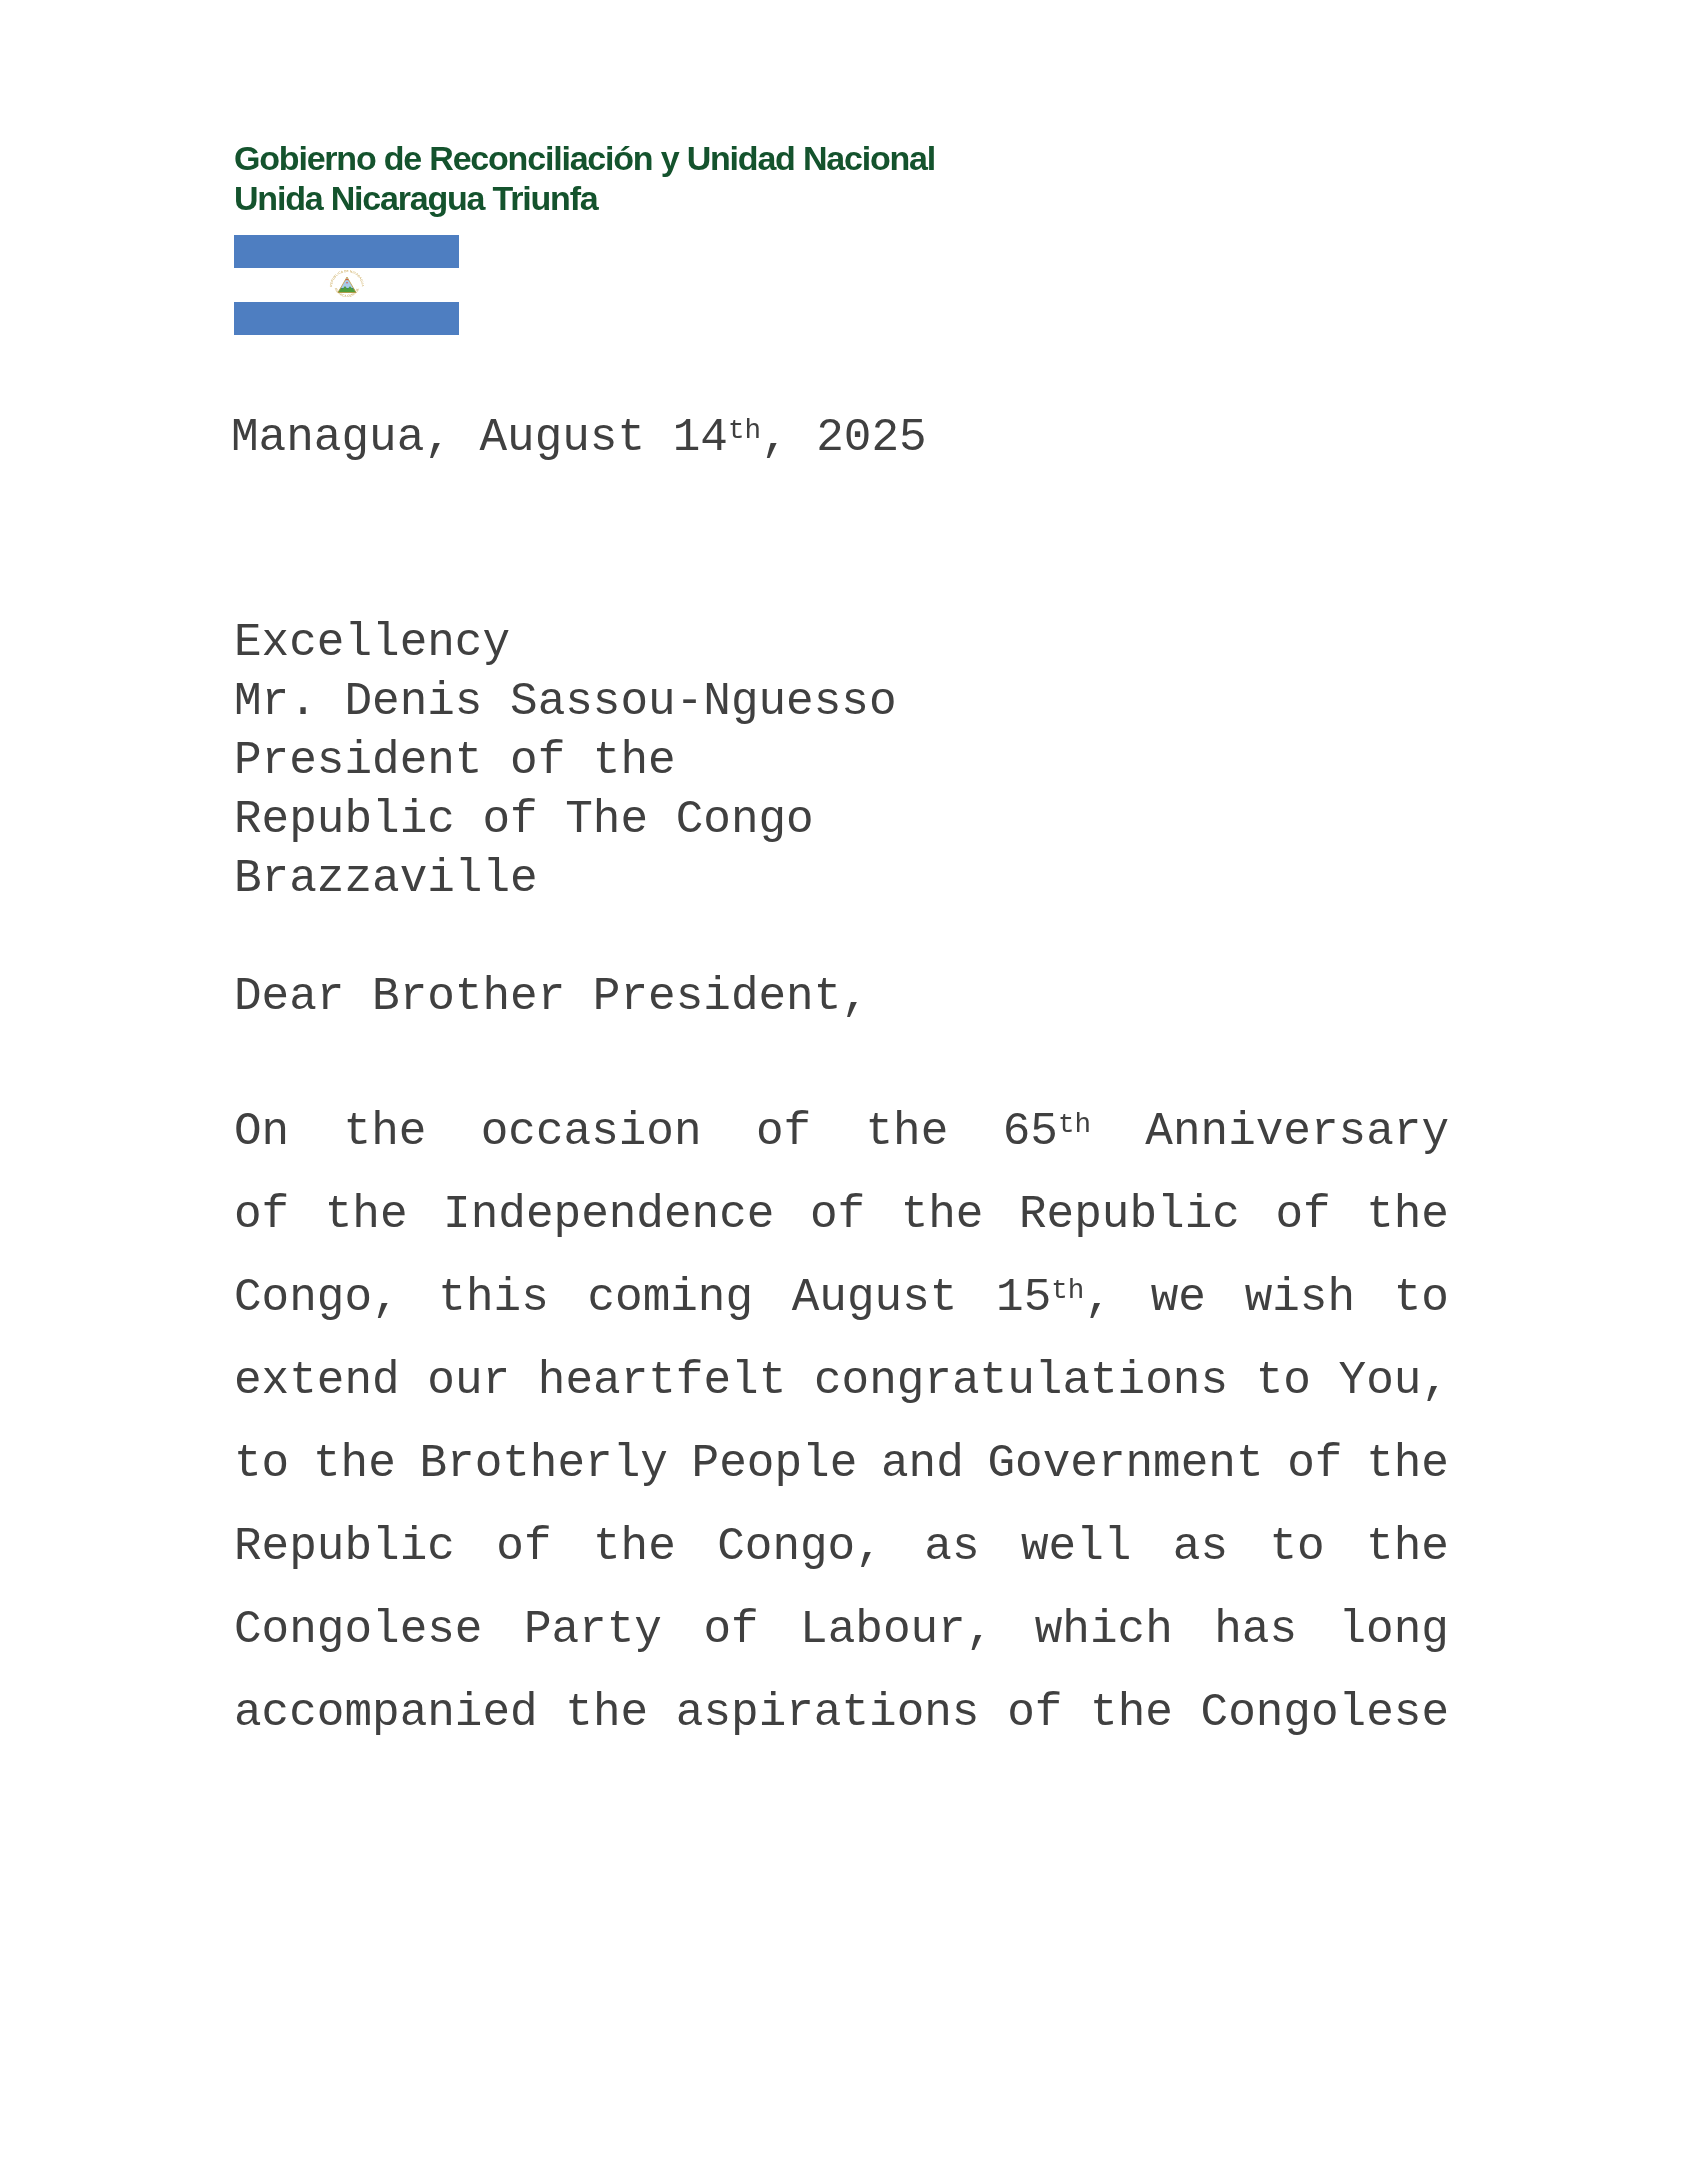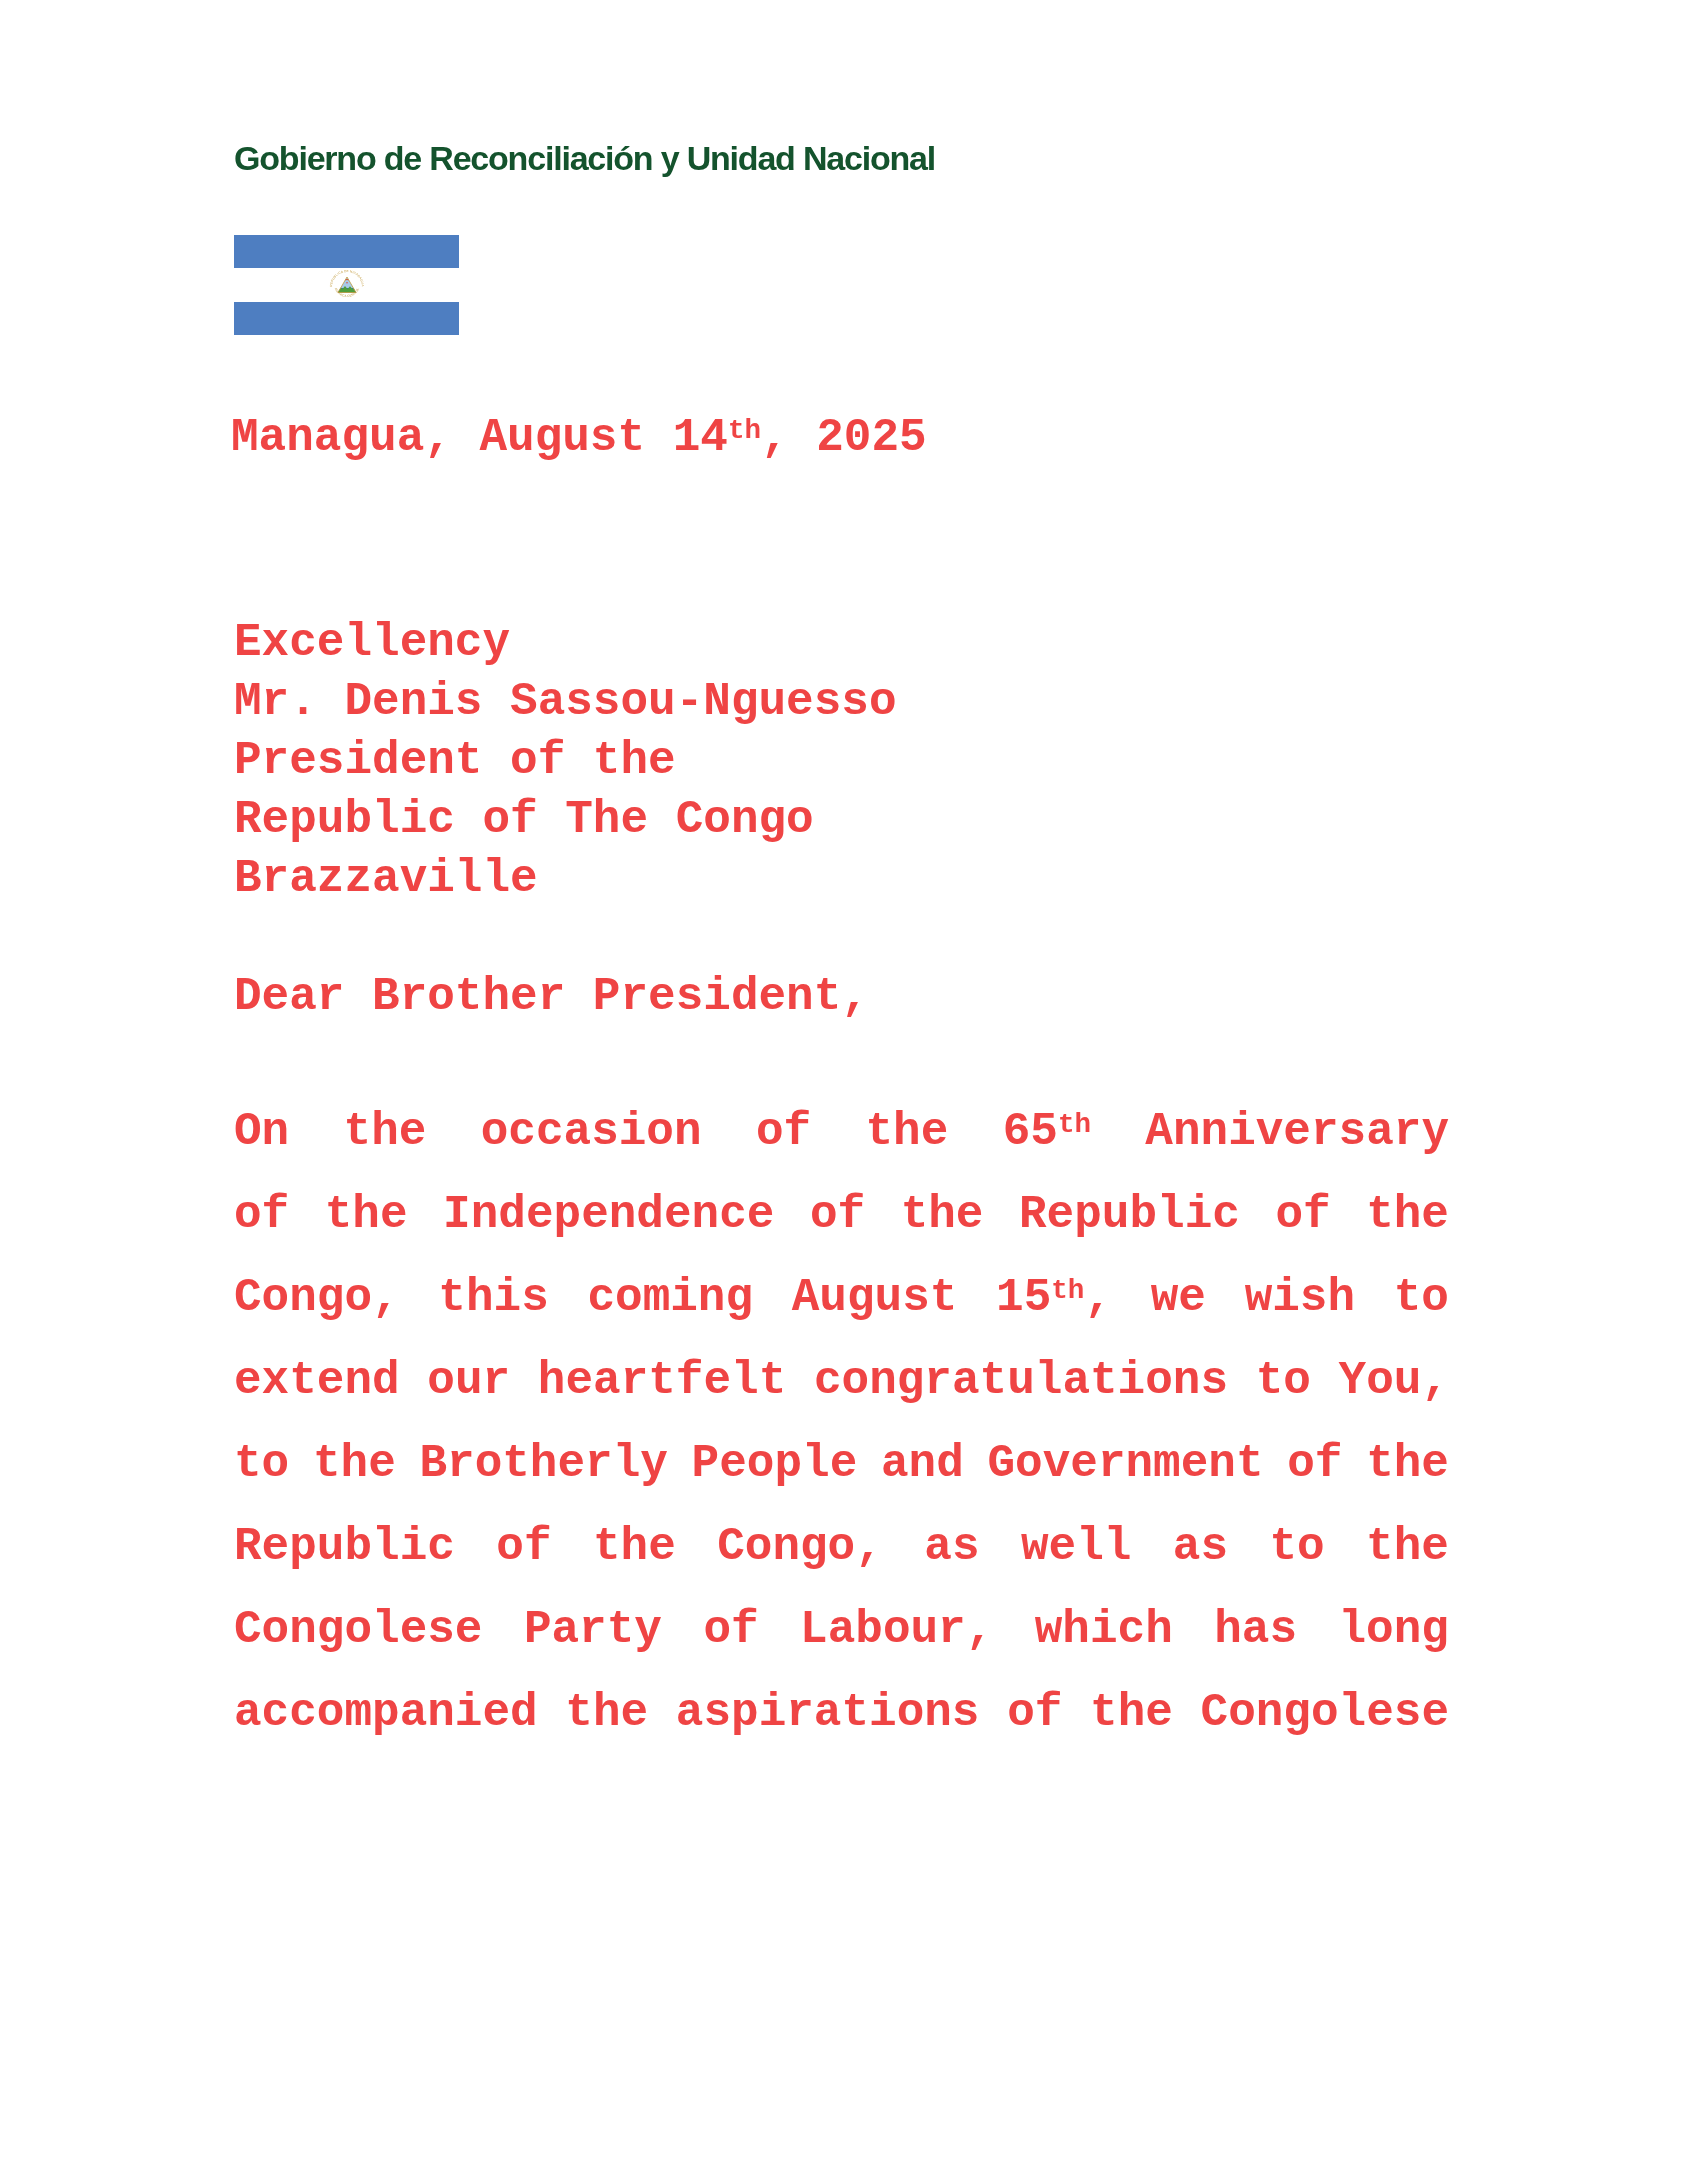--- a/index.html
+++ b/index.html
@@ -22,22 +22,22 @@
     position:absolute;left:234px;top:235px;
     width:225px;height:100px;
     display:flex;flex-direction:column;
   }
   .stripe{flex:1 1 0;}
   .stripe.blue{background:var(--flag-blue,#4E7EC1);}
   .stripe.white{background:#fff;display:flex;align-items:center;justify-content:center;overflow:visible;}
   .emblem{display:block;}
   .mono{
     font-family:"Liberation Mono",monospace;
-    font-weight:bold;
-    color:#ef4444;
+    font-weight:normal;
+    color:#404040;
   }
   .date-line{
     position:absolute;left:231px;top:409px;
     font-size:46px;line-height:59px;
     white-space:pre;
   }
   sup{
     font-size:0.60em;
     vertical-align:baseline;
     position:relative;top:-0.42em;
@@ -62,20 +62,21 @@
   .line{display:flex;justify-content:space-between;white-space:pre;}
   .line.nojust{justify-content:flex-start;}
 </style>
 </head>
 <body>
 
 <div class="page">
 
   <div class="letterhead">
     <div>Gobierno de Reconciliación y Unidad Nacional</div>
+    <div>Unida Nicaragua Triunfa</div>
   </div>
 
   <div class="flag">
     <div class="stripe blue"></div>
     <div class="stripe white">
       <svg class="emblem" width="46" height="34" viewBox="-23 -17 46 34">
         <defs>
           <path id="arcTop" d="M -15 2 A 15 15 0 0 1 15 2"></path>
           <path id="arcBottom" d="M -13 -1 A 13 13 0 0 0 13 -1"></path>
           <clipPath id="triClip">

